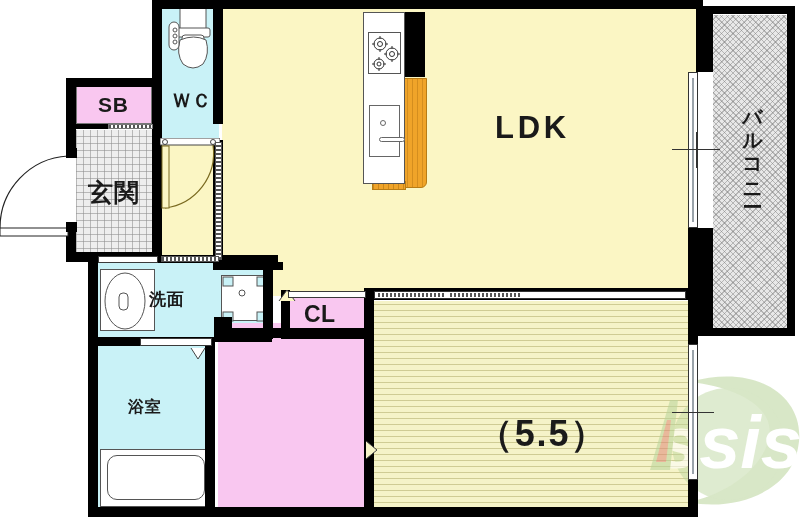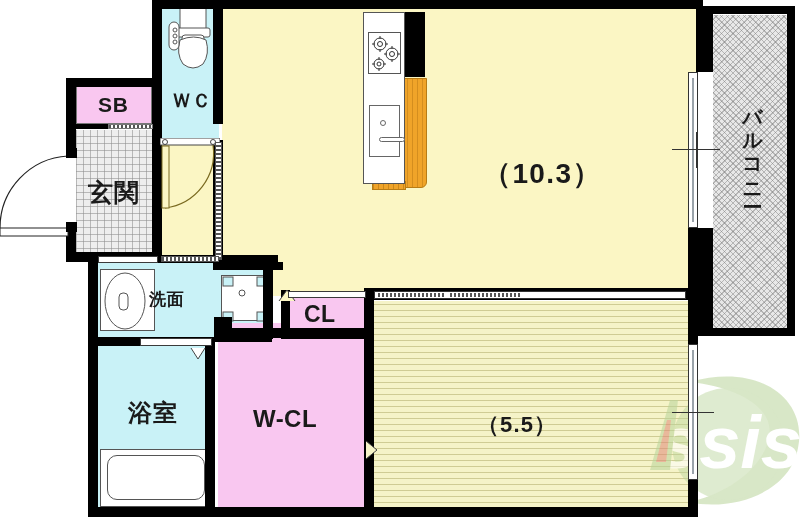--- a/index.html
+++ b/index.html
@@ -239,33 +239,32 @@
   <div class="sash" style="left:688px;top:344px;width:10px;height:136px;background:#ffffff;border:1px solid #333;"></div>
   <div class="thin" style="left:692px;top:350px;width:2px;height:124px;background:#9aa3aa;"></div>
   <div class="thin" style="left:672px;top:412px;width:42px;height:1px;background:#333;"></div>
 
   <div class="win" style="left:374px;top:291px;width:312px;height:8px;background:#ffffff;border:1px solid #333;"></div>
   <div class="dotted" style="left:378px;top:293px;width:68px;height:4px;border:0;"></div>
   <div class="dotted" style="left:450px;top:293px;width:70px;height:4px;border:0;"></div>
 
   <div class="fix" style="left:270px;top:262px;width:14px;height:10px;"></div>
 
-  <div class="lbl" style="left:483px;top:155px;font-size:28px;letter-spacing:.05em;">（10.3）</div>
+  <div class="lbl" style="left:495px;top:110px;font-size:31px;letter-spacing:.12em;">LDK</div>
 
   <div class="lbl vtext" style="left:740px;top:95px;font-size:20px;letter-spacing:.12em;">バルコニー</div>
 
   <div class="lbl" style="left:172px;top:88px;font-size:19px;letter-spacing:.05em;">ＷＣ</div>
 
   <div class="lbl" style="left:98px;top:93px;font-size:21px;letter-spacing:.04em;">SB</div>
 
   <div class="lbl" style="left:88px;top:176px;font-size:25px;letter-spacing:.04em;">玄関</div>
 
   <div class="lbl" style="left:149px;top:288px;font-size:17px;letter-spacing:.04em;">洗面</div>
 
-  <div class="lbl" style="left:128px;top:397px;font-size:24px;letter-spacing:.04em;">浴室</div>
-
-  <div class="lbl" style="left:253px;top:405px;font-size:24px;letter-spacing:.02em;">W-CL</div>
+  <div class="lbl" style="left:128px;top:397px;font-size:16px;letter-spacing:.04em;">浴室</div>
+
 
   <div class="lbl" style="left:304px;top:301px;font-size:23px;letter-spacing:.02em;">CL</div>
 
-  <div class="lbl" style="left:477px;top:410px;font-size:22px;letter-spacing:.05em;text-align:center;">（5.5）</div>
+  <div class="lbl" style="left:477px;top:410px;font-size:36px;letter-spacing:.05em;text-align:center;">（5.5）</div>
 
 </div>
 
 </body></html>

